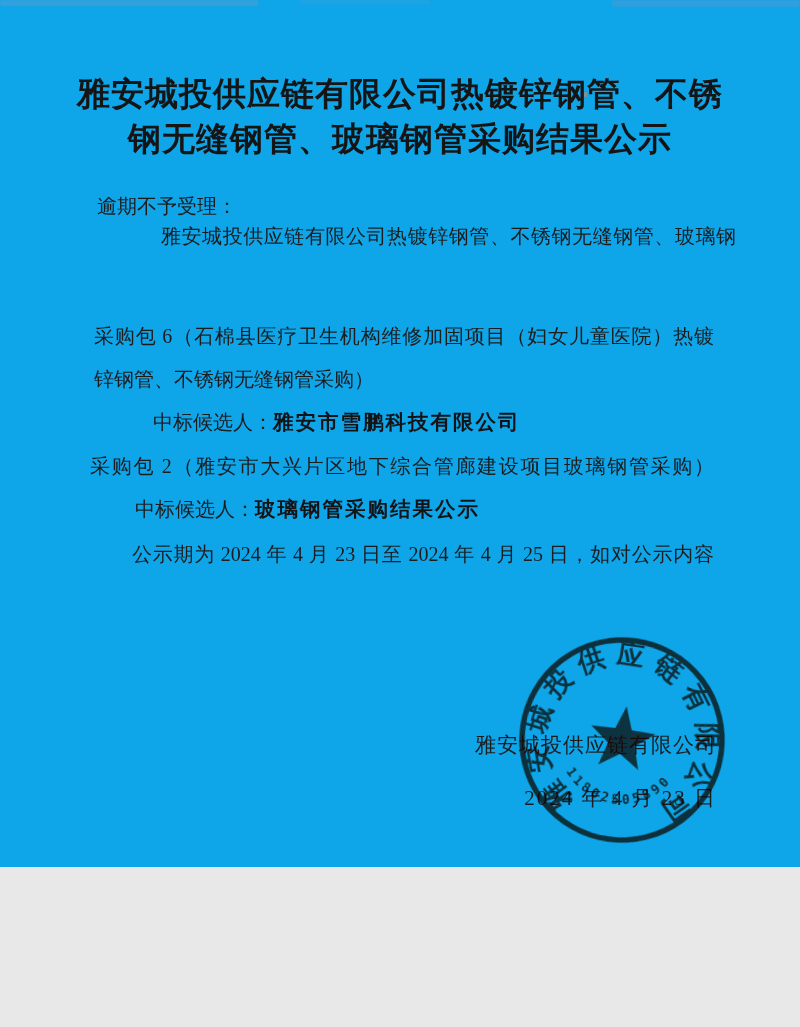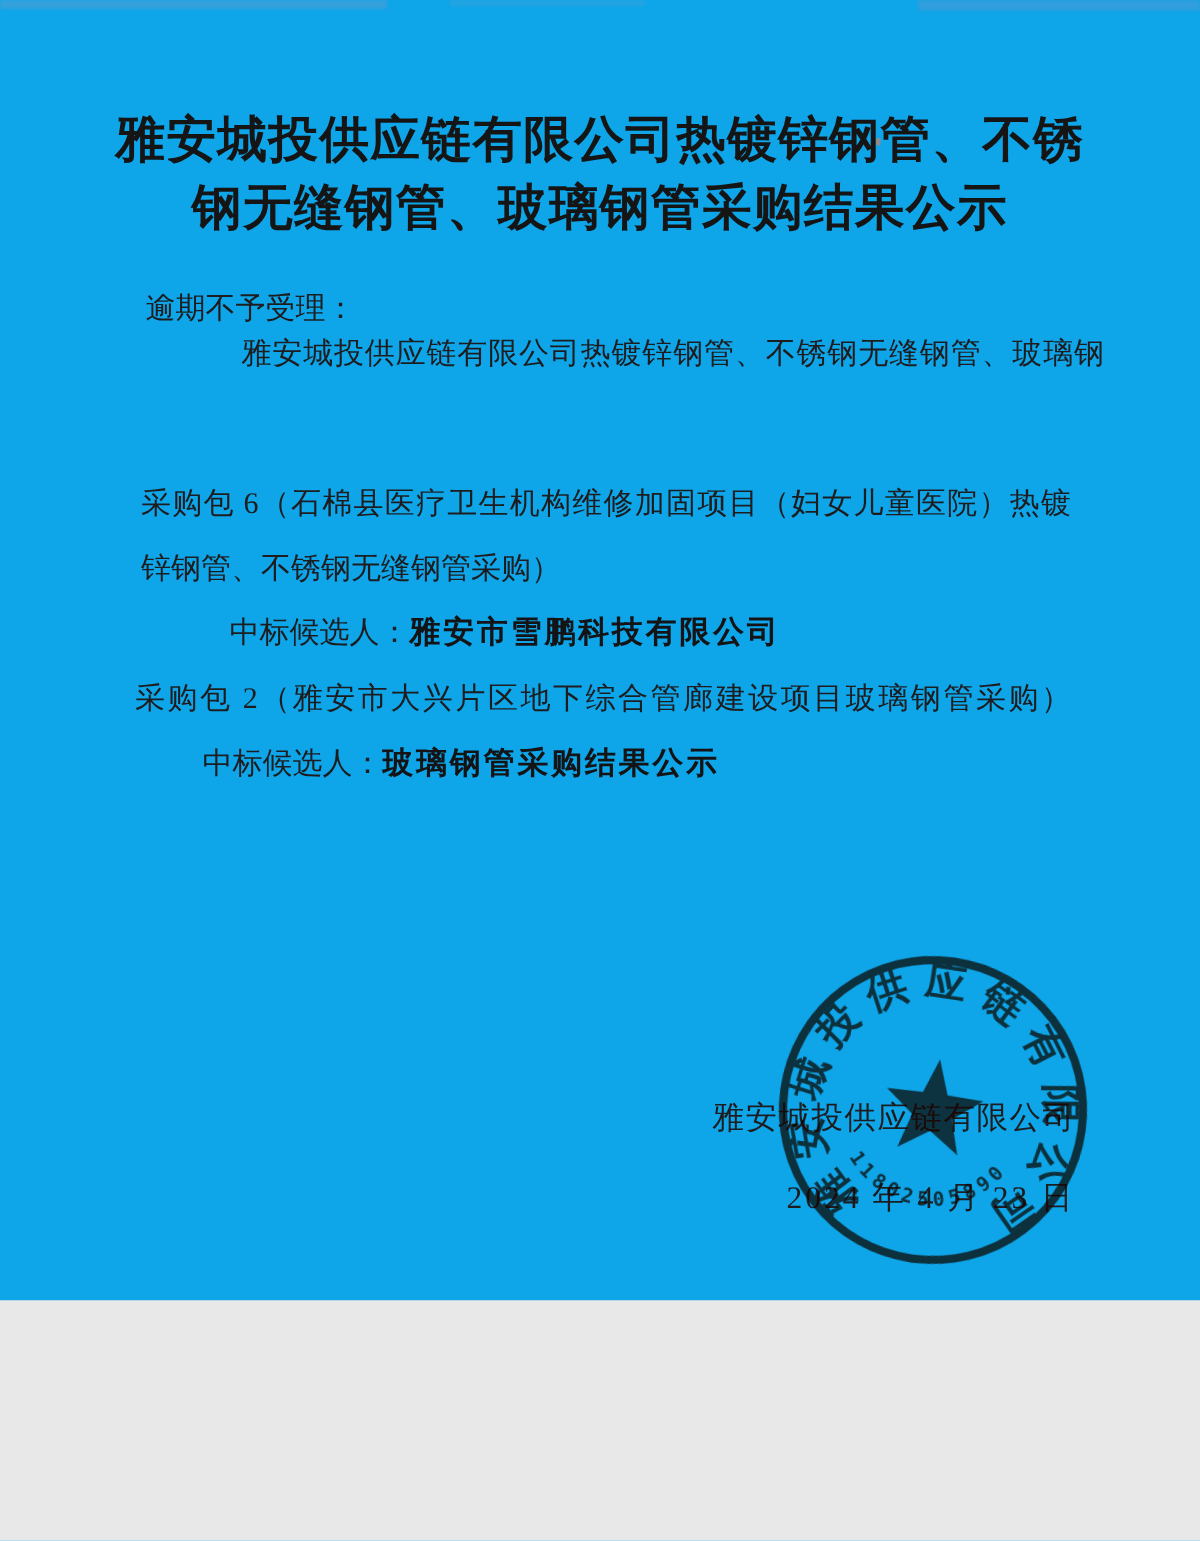--- a/index.html
+++ b/index.html
@@ -72,20 +72,21 @@
   <div class="bline" style="left:153px;top:407px;">
     <span>中标候选人：</span><span class="bold-name">雅安市雪鹏科技有限公司</span>
   </div>
 
   <div class="bline just" style="left:90px;top:451px;width:624px;">采购包 2（雅安市大兴片区地下综合管廊建设项目玻璃钢管采购）</div>
 
   <div class="bline" style="left:135px;top:494px;">
     <span>中标候选人：</span><span class="bold-name">玻璃钢管采购结果公示</span>
   </div>
 
+  <div class="bline just" style="left:132px;top:539px;width:582px;">公示期为 2024 年 4 月 23 日至 2024 年 4 月 25 日，如对公示内容</div>
 
 
   <div class="sig sig-company">雅安城投供应链有限公司</div>
   <div class="sig sig-date">2024 年 4 月 23 日</div>
 
   <svg class="stamp" viewBox="0 0 220 220">
     <defs>
       <path id="sealArcPath" d="M 72 175.8 A 76 76 0 1 1 148 175.8" fill="none"></path>
       <path id="sealCodePath" d="M 54.6 142 A 64 64 0 0 0 165.4 142" fill="none"></path>
       <filter id="inkRough" x="-10%" y="-10%" width="120%" height="120%">

